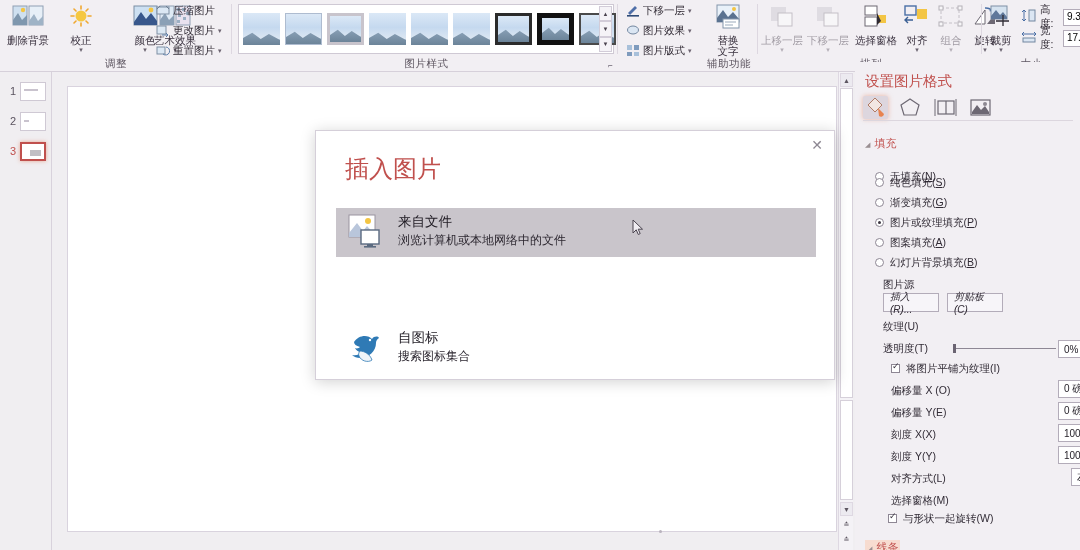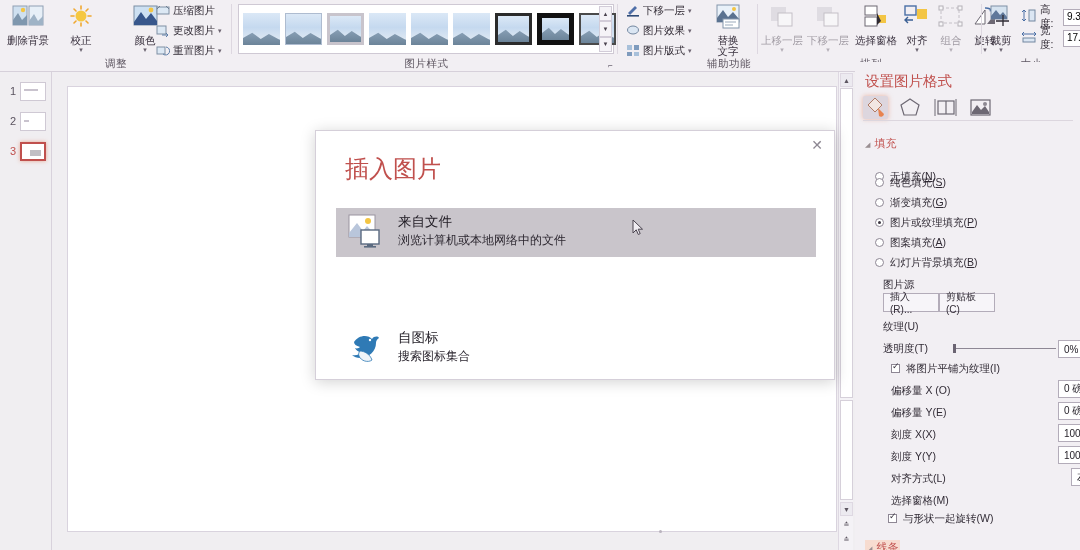--- a/index.html
+++ b/index.html
@@ -127,21 +127,21 @@
     width: 3px; height: 3px; border-radius: 50%; background: #3b3540; }
 
   .chk-row { position: absolute; font-size: 10.5px; color: #322c36; cursor: default; }
   .chk { display: inline-block; width: 9px; height: 9px; border: 1px solid #8e8794;
     background: #fff; vertical-align: -1px; margin-right: 6px; position: relative; }
   .chk-row.on .chk::after { content: "✓"; position: absolute; left: 0px; top: -3px;
     font-size: 9px; color: #3b3540; line-height: 9px; }
 
   .pbtn { position: absolute; height: 19px; background: #f7f5f9; border: 1px solid #b3acb9;
     font-size: 10px; color: #322c36; display: flex; align-items: center;
-    justify-content: center; padding: 0 6px; cursor: default; }
+    justify-content: center; padding: 0 6px; cursor: default; font-style: italic; }
 
   .flabel { position: absolute; font-size: 10.5px; color: #322c36; cursor: default; }
   .fval { position: absolute; height: 18px; background: #fff; border: 1px solid #b3acb9;
     font-size: 10px; color: #201c24; display: flex; align-items: center;
     padding-left: 5px; cursor: default; }
 
   .slider-track { position: absolute; height: 1px; background: #8e8794; }
   .slider-knob { position: absolute; width: 3px; height: 9px; background: #6b6472; }
 
   u { text-decoration: underline; }
@@ -208,20 +208,39 @@
           <svg width="30" height="28" viewBox="0 0 30 28">
             <rect x="4" y="2" width="23" height="19" fill="#cde0f2" stroke="#7b8ea3"></rect>
             <path d="M4 18 L11 8 L16 15 L21 9 L27 17 L27 21 L4 21Z" fill="#38578c"></path>
             <circle cx="21" cy="6" r="2.4" fill="#f3c544"></circle>
           </svg>
         </span>
         <span class="lbl">颜色</span>
         <span class="caret">▾</span>
       </div>
 
+      <div class="bigbtn" style="left:148px;top:2px;width:54px">
+        <span class="ico">
+          <svg width="32" height="28" viewBox="0 0 32 28">
+            <rect x="1" y="2" width="14" height="19" fill="#dfeaf5" stroke="#8fa0b4"></rect>
+            <path d="M1 16 L6 9 L10 16 L15 11 L15 21 L1 21Z" fill="#8ba0b6"></path>
+            <rect x="17" y="2" width="14" height="19" fill="#e9e2ef" stroke="#8fa0b4"></rect>
+            <g fill="#8fa8bd" opacity=".85">
+              <rect x="18" y="4" width="3" height="3"></rect>
+                <rect x="23" y="4" width="3" height="3"></rect>
+              <rect x="27" y="8" width="3" height="3"></rect>
+                <rect x="19" y="10" width="3" height="3"></rect>
+              <rect x="24" y="13" width="3" height="3"></rect>
+                <rect x="18" y="16" width="3" height="3"></rect>
+            </g>
+          </svg>
+        </span>
+        <span class="lbl">艺术效果</span>
+        <span class="caret">▾</span>
+      </div>
 
       <div class="smallbtn" style="left:156px;top:2px">
         <span class="si">
           <svg width="14" height="13" viewBox="0 0 14 13">
             <rect x="1" y="3" width="12" height="7" fill="#dce8f4" stroke="#7f8fa3"></rect>
             <path d="M4 2 L1 5 M10 2 L13 5" stroke="#6f7f93" fill="none"></path>
           </svg>
         </span>
         <span>压缩图片</span>
       </div>
@@ -592,21 +611,21 @@
     </div>
     <div class="radio-row" style="top:174px">
       <span class="radio-dot"></span><span>图案填充(</span><u>A</u><span>)</span>
     </div>
     <div class="radio-row" style="top:194px">
       <span class="radio-dot"></span><span>幻灯片背景填充(</span><u>B</u><span>)</span>
     </div>
 
     <div class="flabel" style="left:28px;top:216px">图片源</div>
     <div class="pbtn" style="left:28px;top:231px;width:56px">插入(R)...</div>
-    <div class="pbtn" style="left:84px;top:231px;width:56px">剪贴板(C)</div>
+    <div class="pbtn" style="left:92px;top:231px;width:56px">剪贴板(C)</div>
 
     <div class="flabel" style="left:28px;top:258px">纹理(U)</div>
 
     <div class="flabel" style="left:28px;top:280px">透明度(T)</div>
     <div class="slider-track" style="left:99px;top:286px;width:102px"></div>
     <div class="slider-knob" style="left:98px;top:282px"></div>
     <div class="fval" style="left:203px;top:278px;width:42px">0%</div>
 
     <div class="chk-row on" style="left:36px;top:300px">
       <span class="chk"></span><span>将图片平铺为纹理(I)</span>

